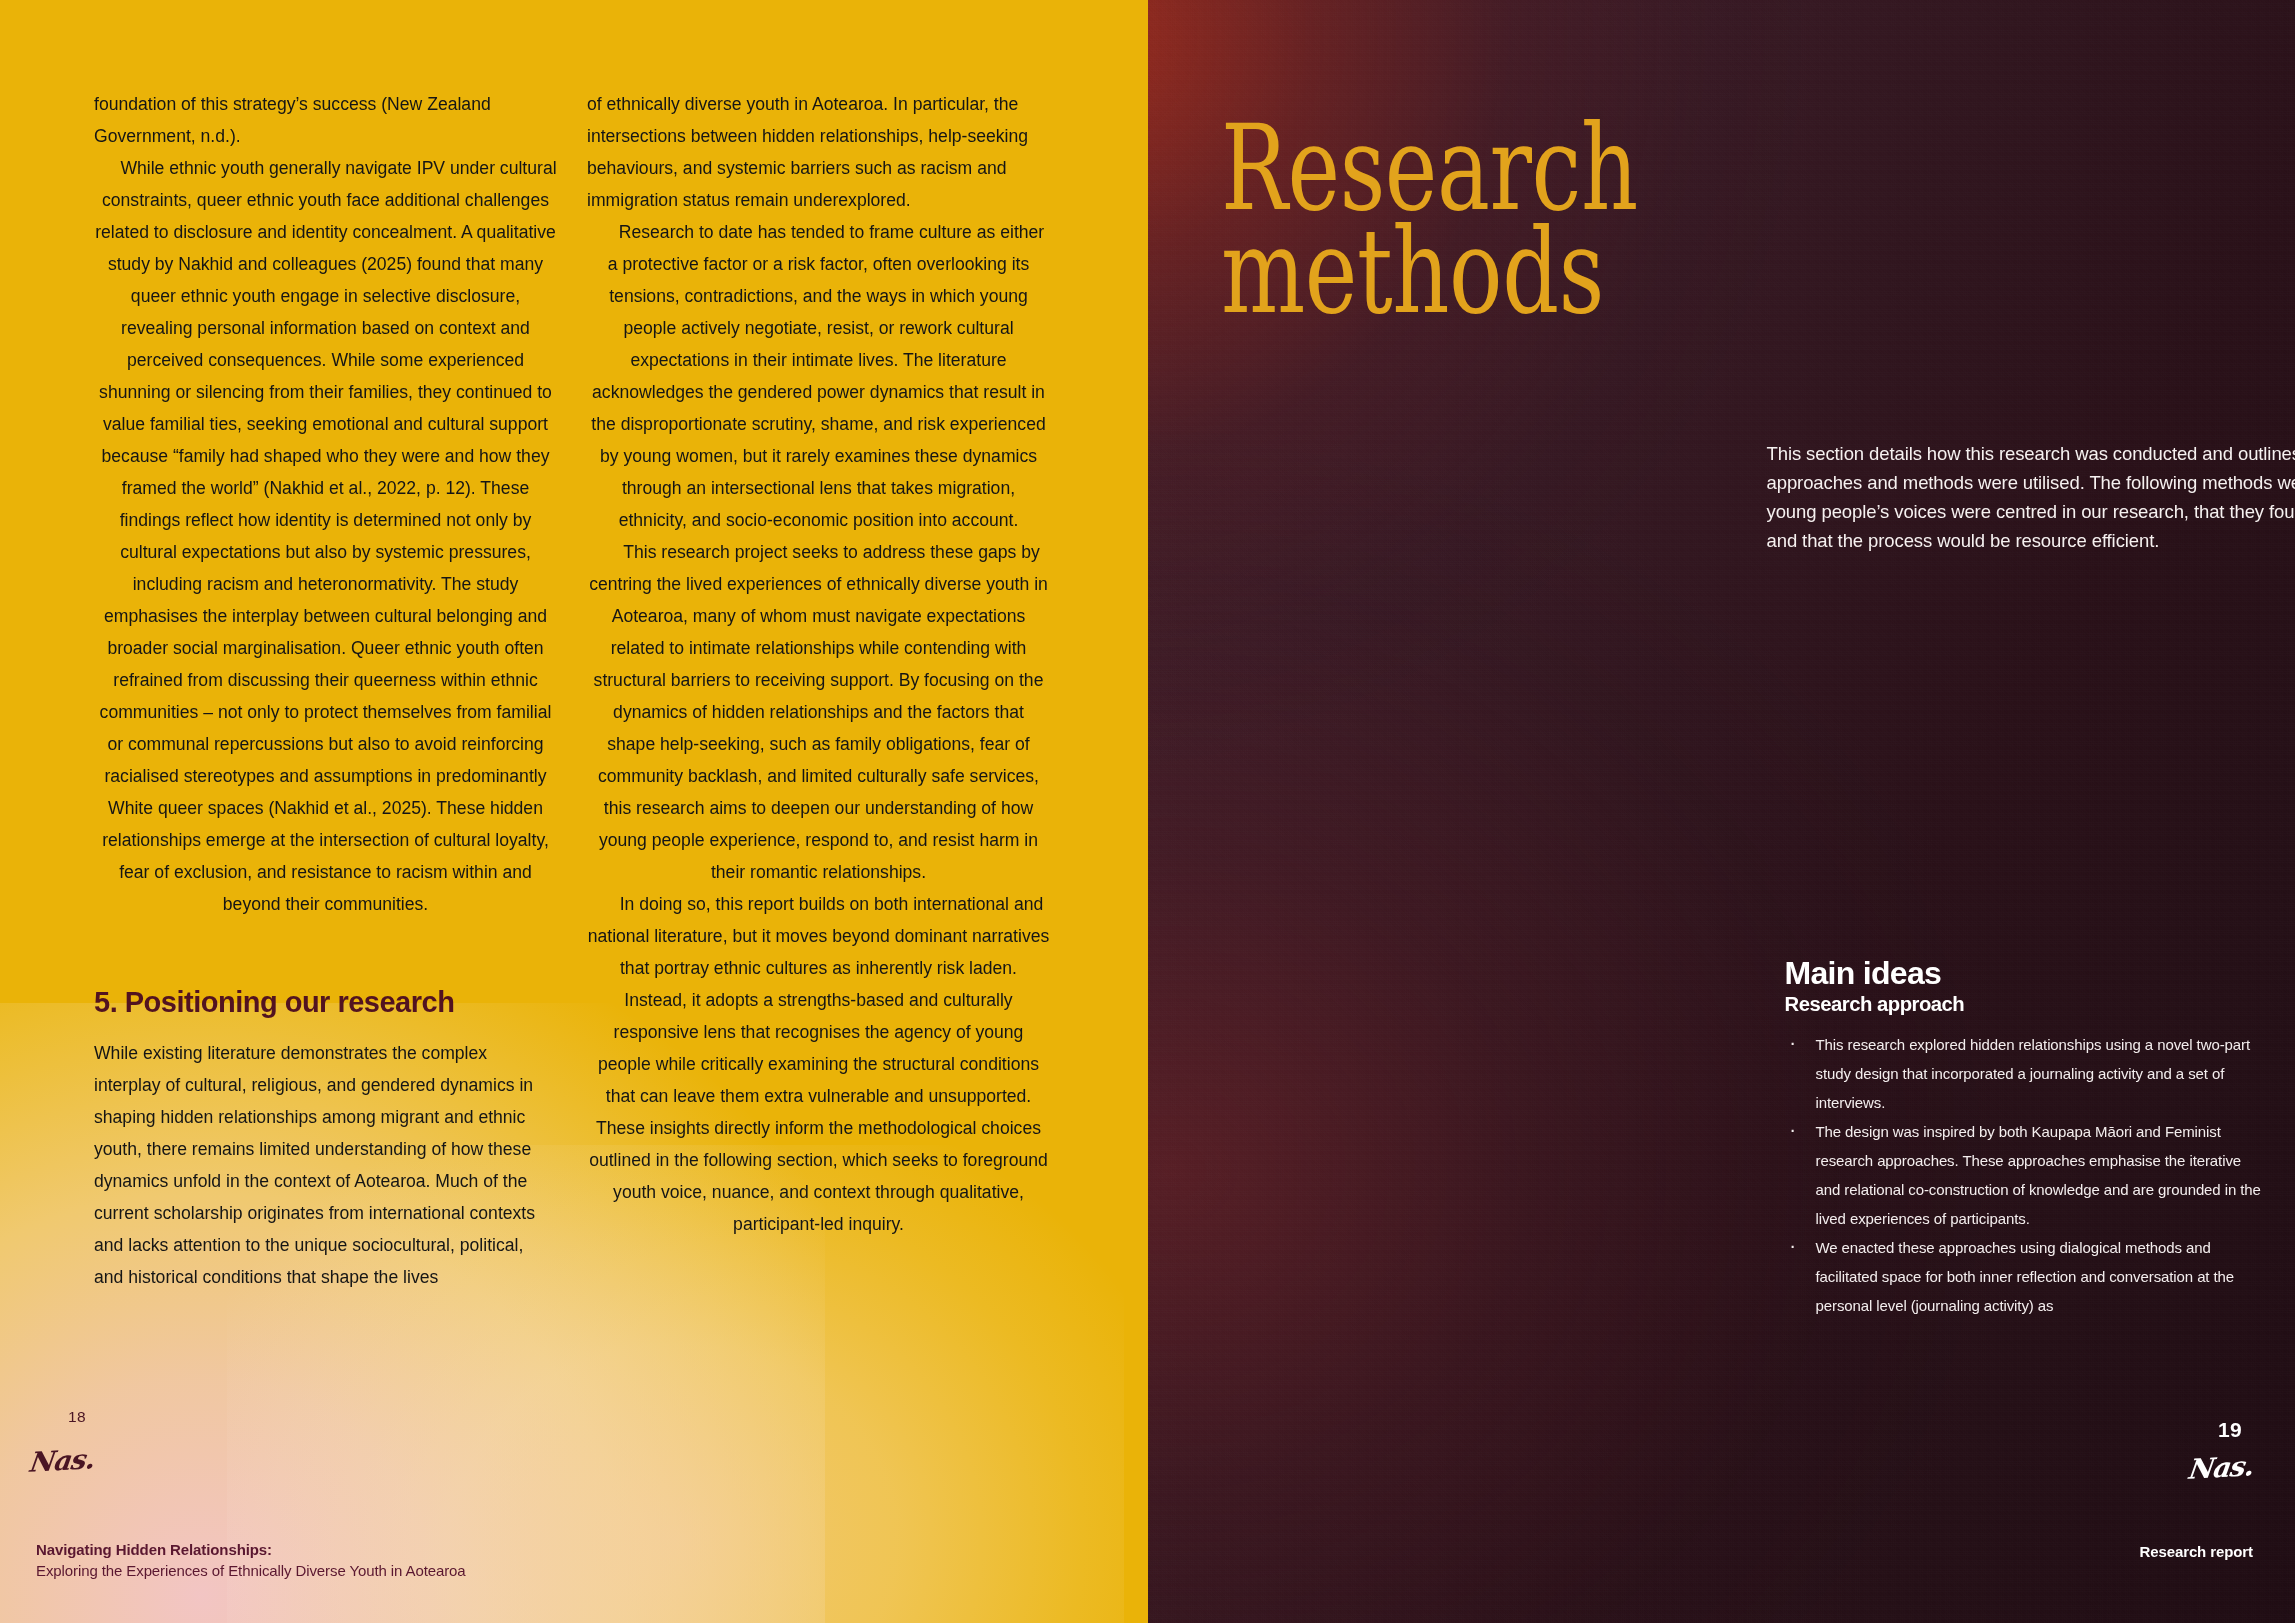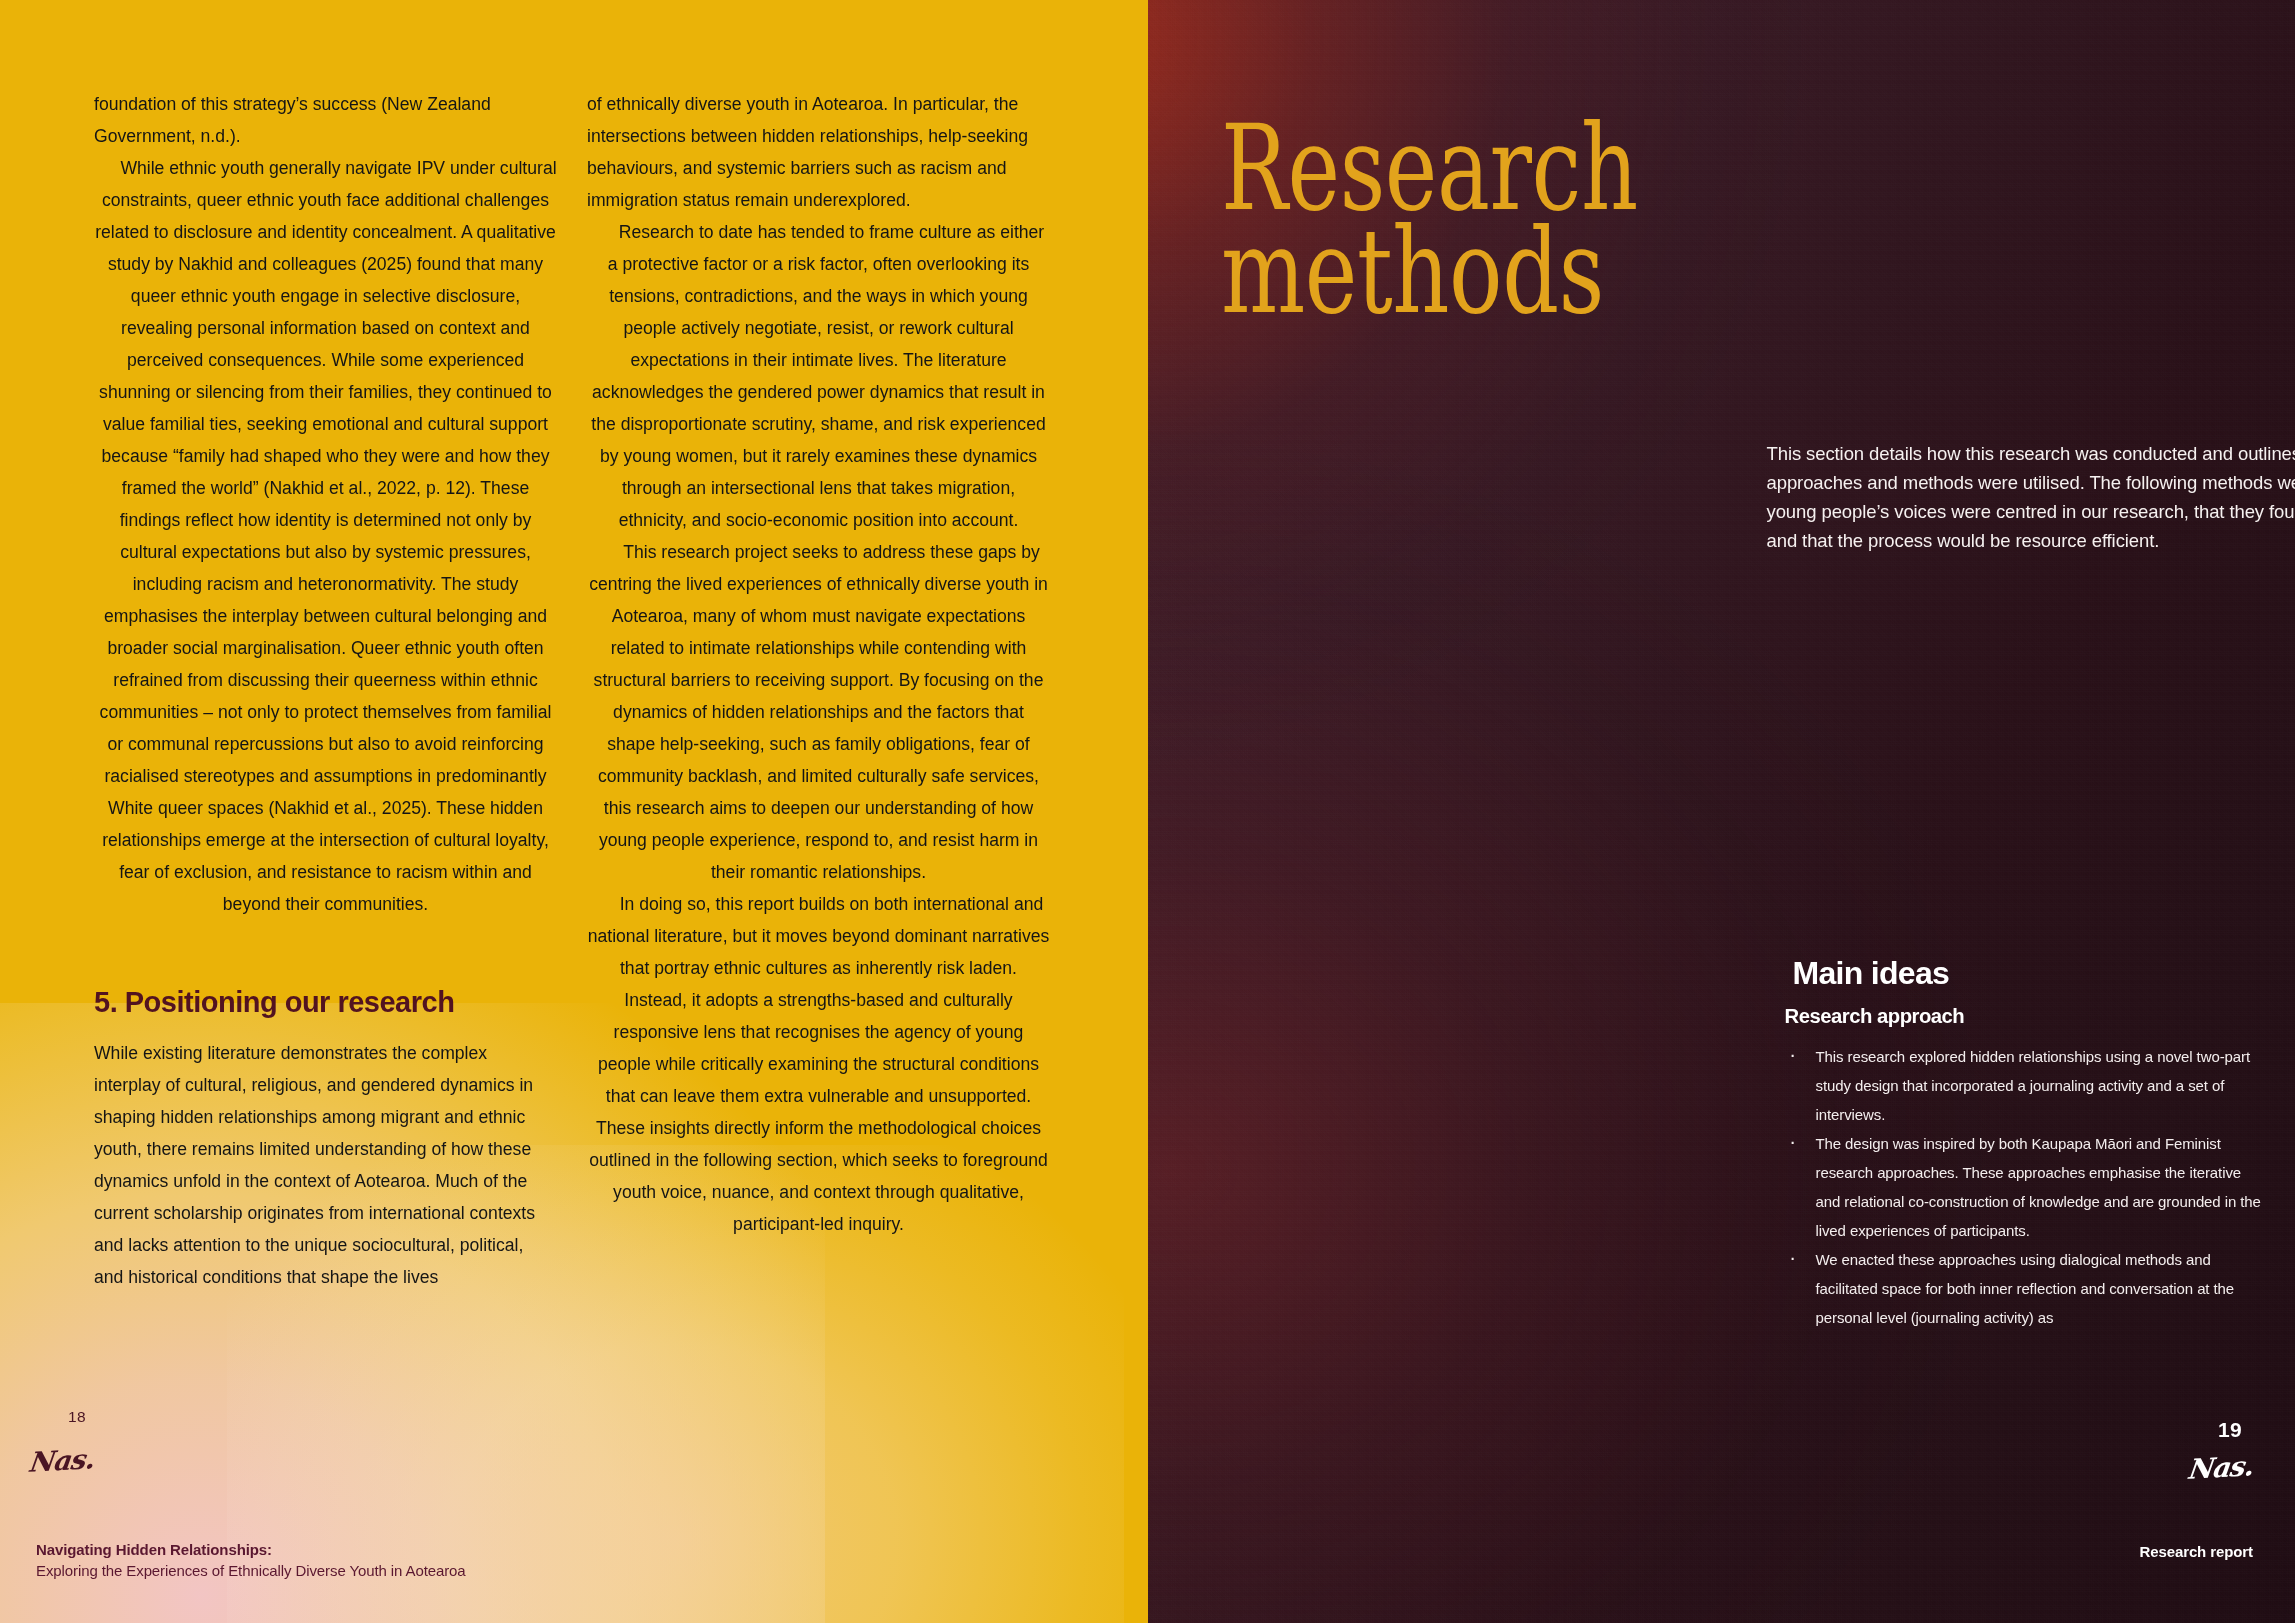--- a/index.html
+++ b/index.html
@@ -212,28 +212,27 @@
     left: 637px;
     top: 956px;
     width: 1004px;
   }
   .mi-title {
     font-size: 32px;
     font-weight: 700;
     color: #ffffff;
     letter-spacing: -0.7px;
     line-height: 35px;
-    margin-left: 8px;
   }
   .mi-sub {
     font-size: 20.3px;
     font-weight: 700;
     color: #ffffff;
     letter-spacing: -0.5px;
-    margin-top: 13px;
+    margin-top: 1px;
     line-height: 25px;
   }
   .mi-cols {
     display: flex;
     gap: 32px;
     margin-top: 0;
   }
   .mi-col { width: 478px; }
   .mi-col.c2 { padding-top: 0; }
 

